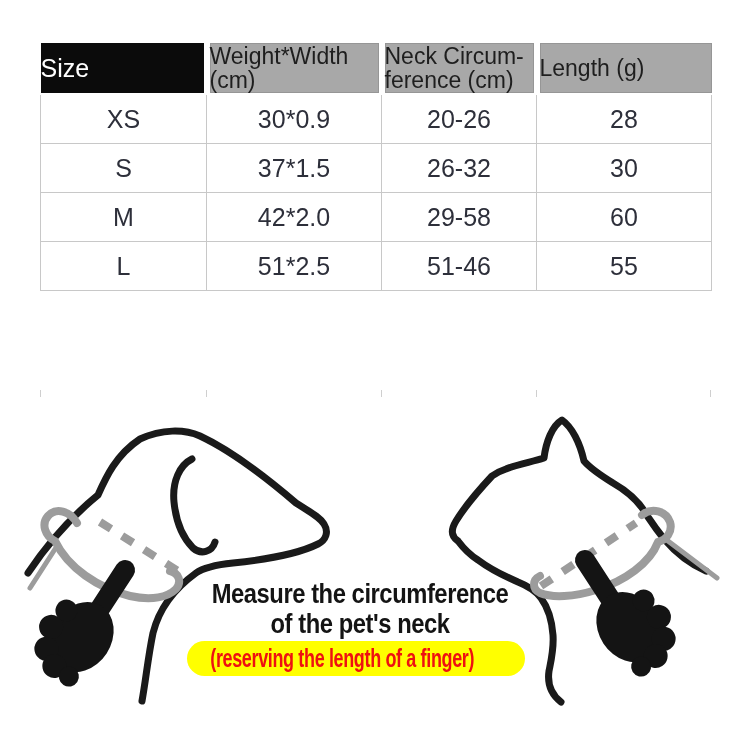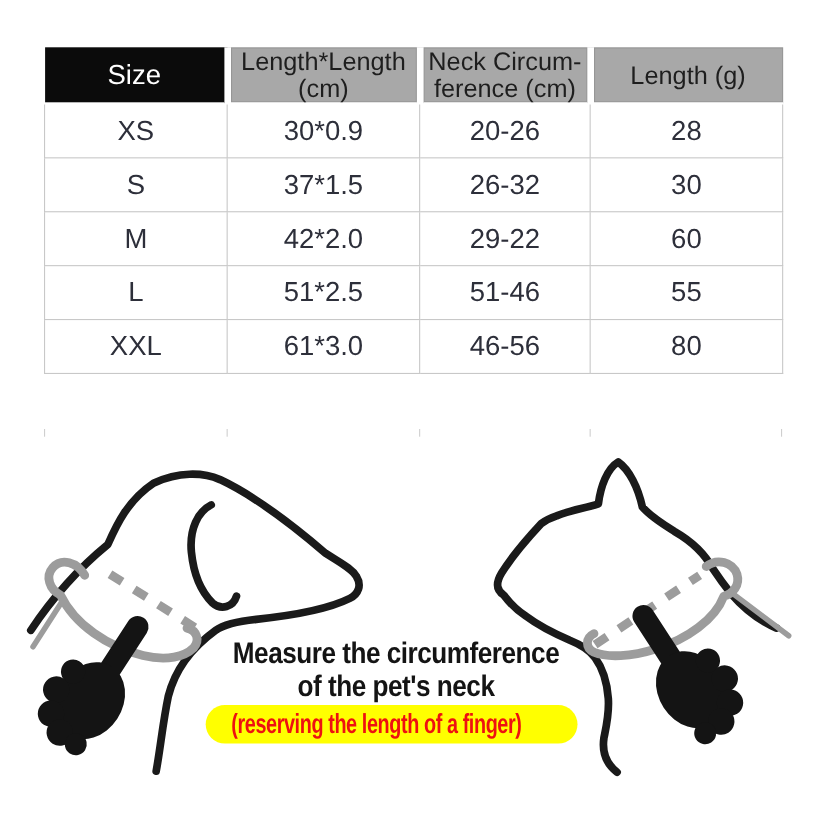--- a/index.html
+++ b/index.html
@@ -12,21 +12,21 @@
   table.size-chart {
     position:absolute; left:40px; top:43px; width:671px;
     border-collapse:collapse; table-layout:fixed;
   }
   table.size-chart th {
     height:50px; padding:0;
     background:#a8a8a8; color:#1e1e1e;
     font-size:23px; font-weight:400; line-height:1.05;
     border-left:6px solid #ffffff; border-bottom:2px solid #ffffff;
     box-shadow: inset 0 0 0 1px rgba(0,0,0,0.10);
-    vertical-align:middle; text-align:center;
+    vertical-align:middle; text-align:left;
   }
   table.size-chart th:first-child {
     border-left:none; background:#0b0b0b; color:#ffffff;
     font-size:25px; box-shadow:none;
   }
   .th-line:empty { display:none; }
   table.size-chart td {
     height:48px; padding:0;
     border:1px solid #c8c8c8;
     font-size:25px; color:#2d2f3a; text-align:center; vertical-align:middle;
@@ -66,21 +66,21 @@
         <col style="width:175px">
         <col style="width:155px">
         <col style="width:175px">
     </colgroup>
     <thead>
       <tr>
         <th>
             <div class="th-line">Size</div>
           </th>
         <th>
-            <div class="th-line">Length*Length</div>
+            <div class="th-line">Weight*Width</div>
             <div class="th-line">(cm)</div>
           </th>
         <th>
             <div class="th-line">Neck Circum-</div>
             <div class="th-line">ference (cm)</div>
           </th>
         <th>
             <div class="th-line">Length (g)</div>
           </th>
       </tr>
@@ -94,34 +94,28 @@
       </tr>
       <tr>
         <td>S</td>
         <td>37*1.5</td>
         <td>26-32</td>
         <td>30</td>
       </tr>
       <tr>
         <td>M</td>
         <td>42*2.0</td>
-        <td>29-22</td>
+        <td>29-58</td>
         <td>60</td>
       </tr>
       <tr>
         <td>L</td>
         <td>51*2.5</td>
         <td>51-46</td>
         <td>55</td>
-      </tr>
-      <tr>
-        <td>XXL</td>
-        <td>61*3.0</td>
-        <td>46-56</td>
-        <td>80</td>
       </tr>
     </tbody>
   </table>
 
   <div class="stub" style="left:40px"></div>
   <div class="stub" style="left:206px"></div>
   <div class="stub" style="left:381px"></div>
   <div class="stub" style="left:536px"></div>
   <div class="stub" style="left:710px"></div>
 

